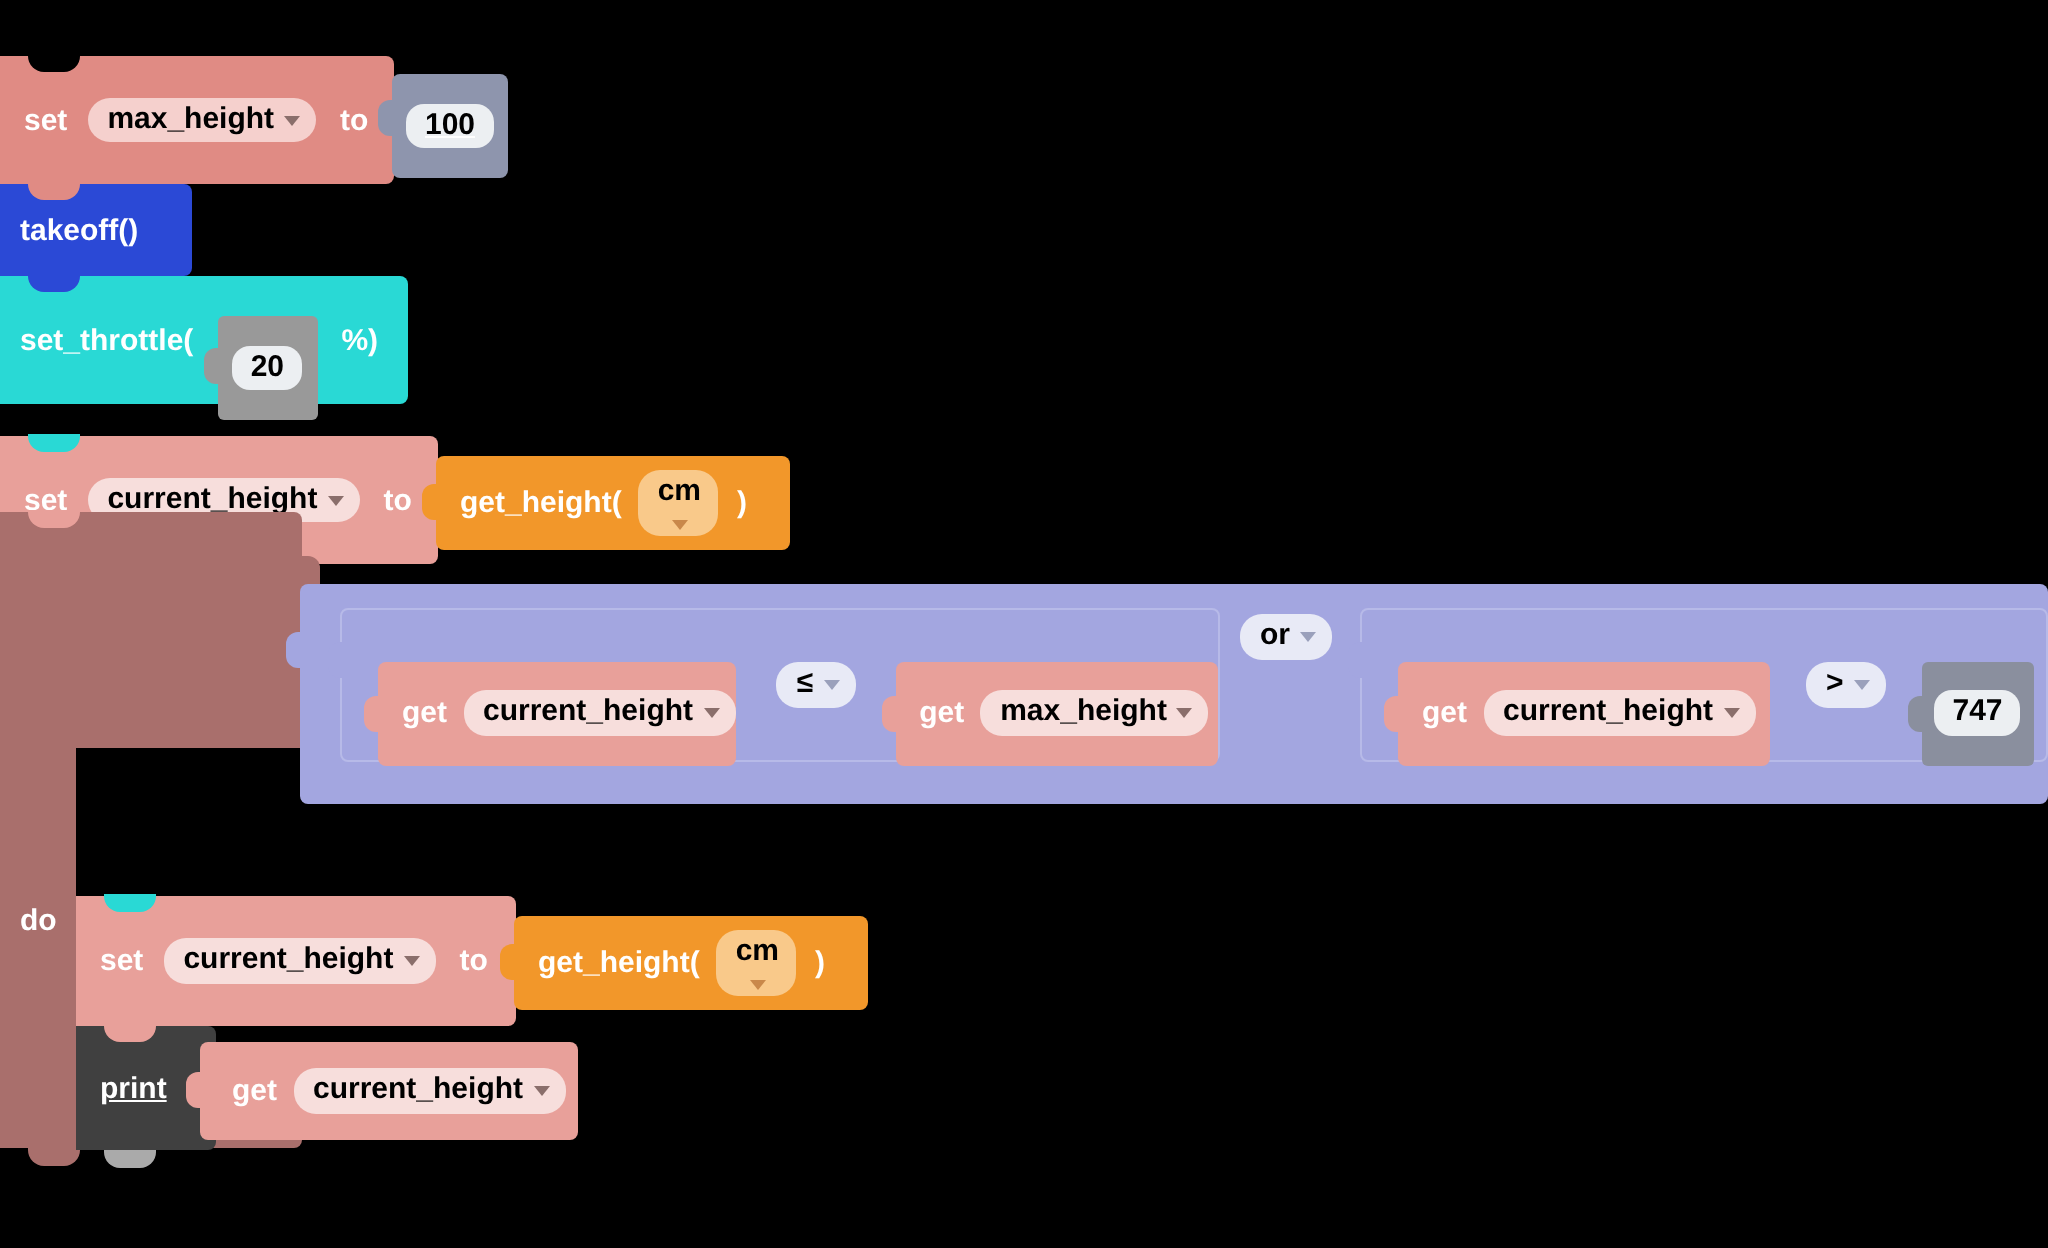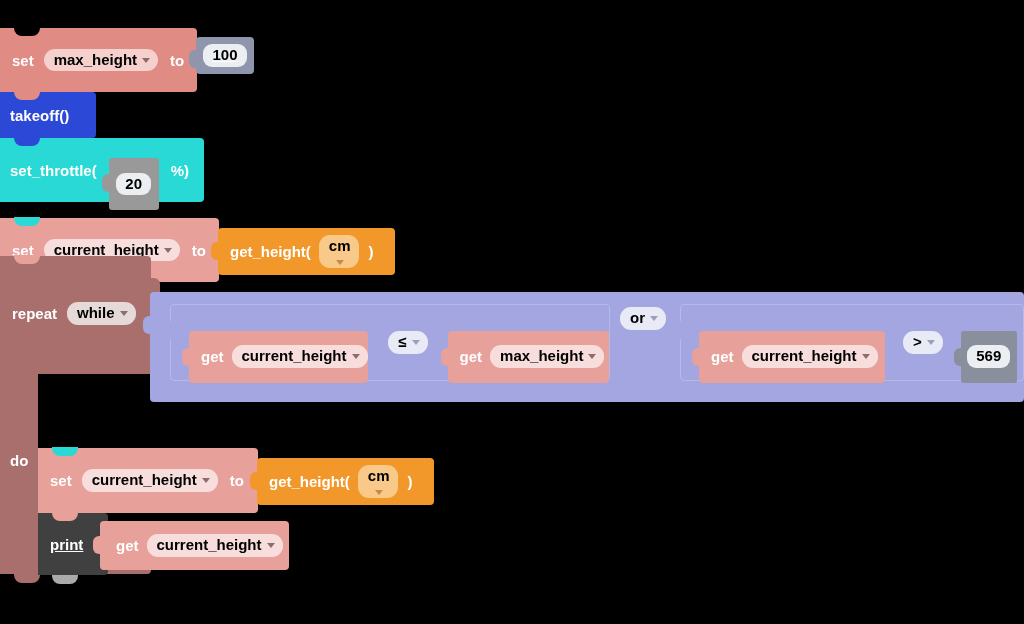--- a/index.html
+++ b/index.html
@@ -126,21 +126,21 @@
     <div class="notch-top"></div>
     <span class="lbl">set</span>
     <span class="field var" style="margin-left:10px;">
       <span>max_height</span>
       <span class="caret"></span>
     </span>
     <span class="lbl" style="margin-left:12px;">to</span>
     <div class="socket c-variable" style="right:-9px; top:22px;"></div>
   </div>
 
-  <div class="blk c-number" style="left:196px; top:9px; width:58px; height:37px; border-radius:4px; justify-content:center;text-decoration:underline;">
+  <div class="blk c-number" style="left:196px; top:9px; width:58px; height:52px; border-radius:4px; justify-content:center;text-decoration:underline;">
     <div class="plug c-number" style="top:13px;"></div>
     <span class="field num">100</span>
   </div>
 
   <div class="blk c-drone" style="left:0px; top:64px; width:96px; height:46px; padding-left:10px; border-radius:0 4px 4px 0;">
     <div class="notch-top" style="background:#e08b84;"></div>
     <span class="lbl">takeoff()</span>
   </div>
 
   <div class="blk c-motion" style="left:0px; top:110px; width:204px; height:64px; padding-left:10px; border-radius:0 4px 4px 0;">
@@ -169,27 +169,20 @@
     <span class="lbl">get_height(</span>
     <span class="field orange" style="margin-left:8px;">
       <span>cm</span>
       <span class="caret mutedorange"></span>
     </span>
     <span class="lbl" style="margin-left:10px;">)</span>
   </div>
 
   <div style="position:absolute; left:0px; top:256px; width:151px; height:118px; background:#a96f6c; border-radius:0 4px 0 0;">
     <div class="notch-top" style="background:#e8a09a;"></div>
-    <div style="position:absolute; left:12px; top:46px; display:flex; align-items:center;">
-      <span class="lbl">repeat</span>
-      <span class="field" style="background:#e6dad8; margin-left:10px;">
-        <span>while</span>
-        <span class="caret"></span>
-      </span>
-    </div>
     <div class="socket" style="background:#a96f6c; right:-9px; top:22px;"></div>
   </div>
 
   <div style="position:absolute; left:0px; top:374px; width:38px; height:172px; background:#a96f6c;"></div>
 
   <div style="position:absolute; left:10px; top:452px;">
     <span class="lbl">do</span>
   </div>
 
   <div style="position:absolute; left:0px; top:546px; width:151px; height:28px; background:#a96f6c; border-radius:0 4px 4px 0;">
@@ -241,21 +234,21 @@
         <span>current_height</span>
         <span class="caret"></span>
       </span>
     </div>
     <span class="field logic" style="margin-left:18px;">
       <span>&gt;</span>
       <span class="caret mutedblue"></span>
     </span>
     <div class="blk c-number-s" style="position:relative; left:0; top:0; margin-left:18px; width:56px; height:52px; border-radius:3px; justify-content:center;">
       <div class="plug c-number-s" style="top:17px;"></div>
-      <span class="field num">569</span>
+      <span class="field num">747</span>
     </div>
   </div>
 
 
   <div class="blk c-variable-l" style="left:38px; top:420px; width:220px; height:65px; padding-left:12px; border-radius:0 4px 4px 0;">
     <div class="notch-top" style="background:#29d9d5;"></div>
     <span class="lbl">set</span>
     <span class="field varlight" style="margin-left:10px;">
       <span>current_height</span>
       <span class="caret"></span>

